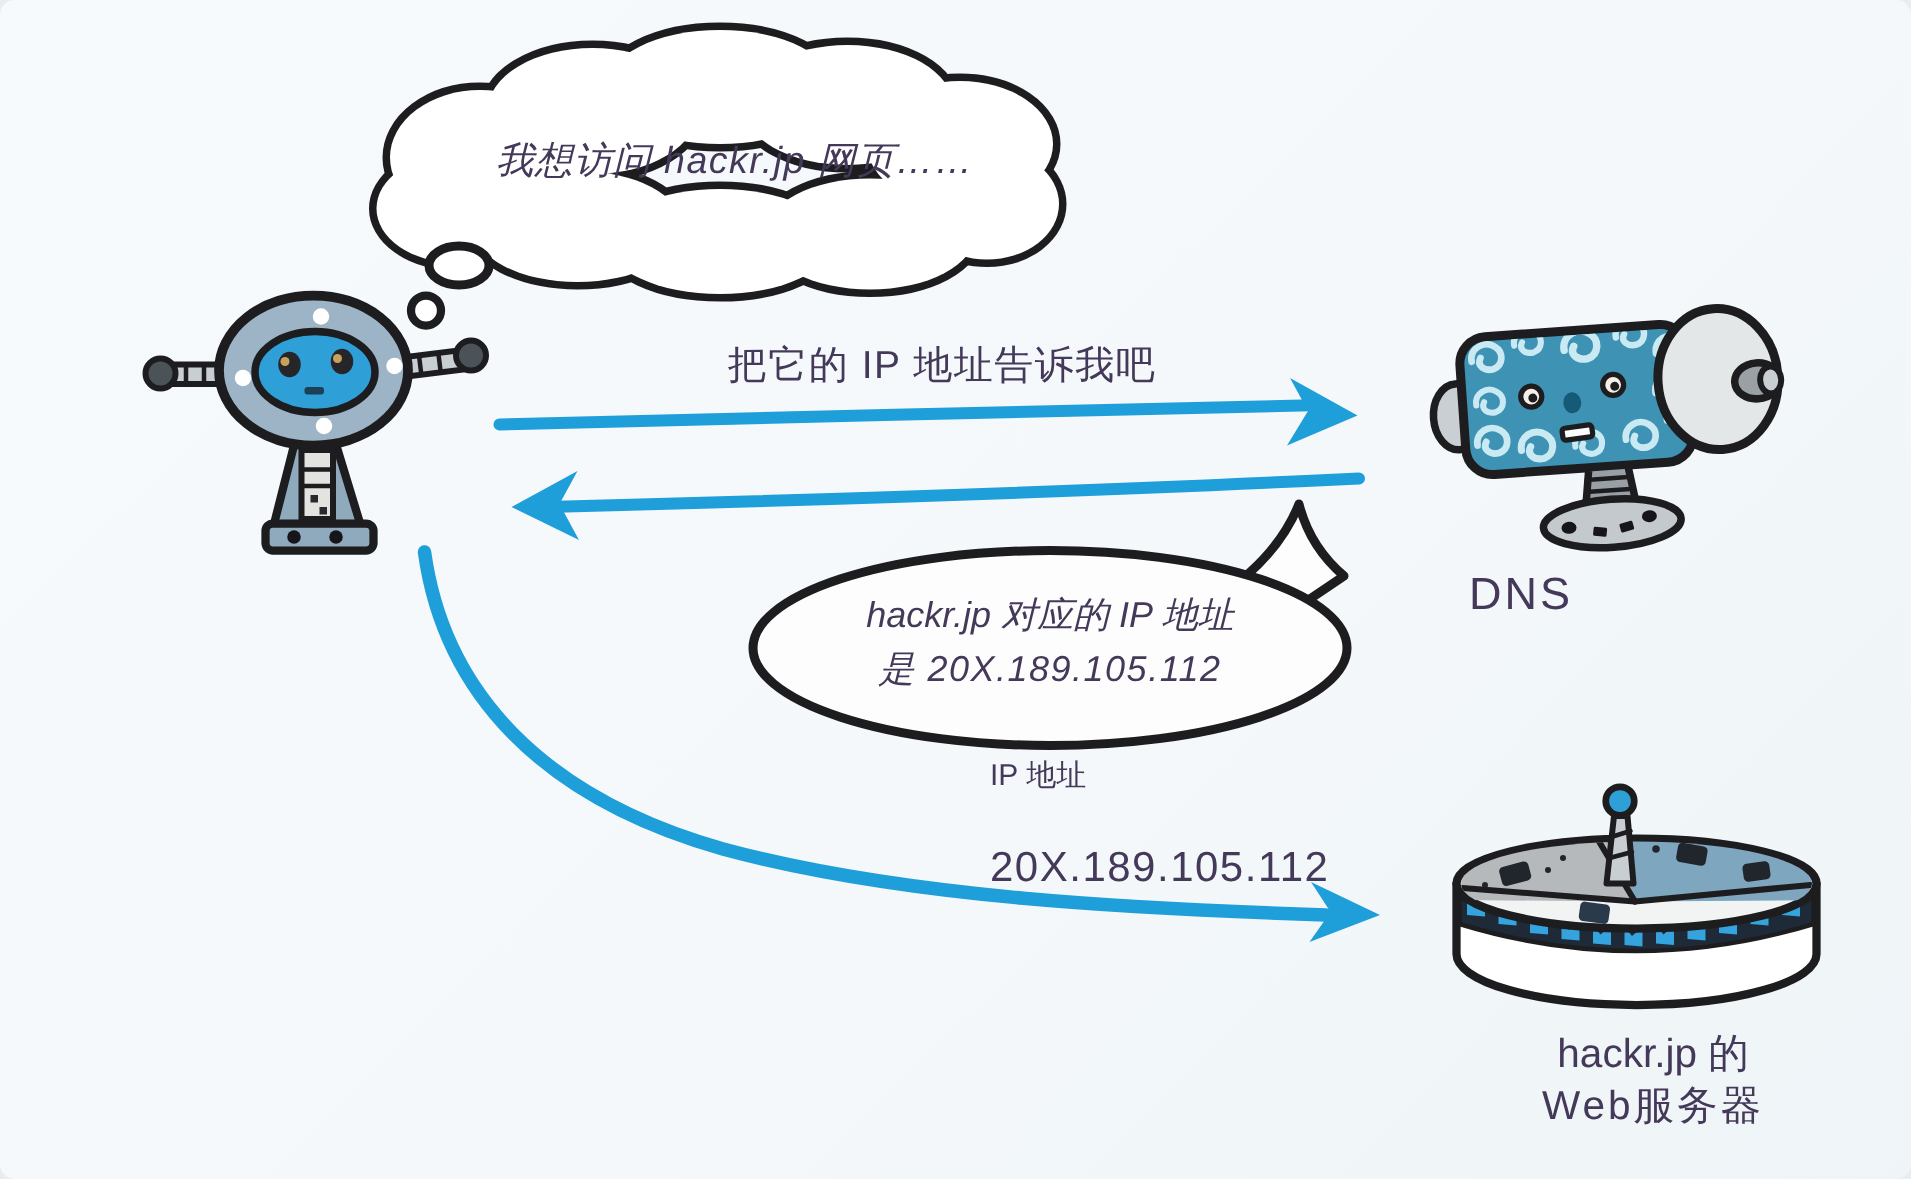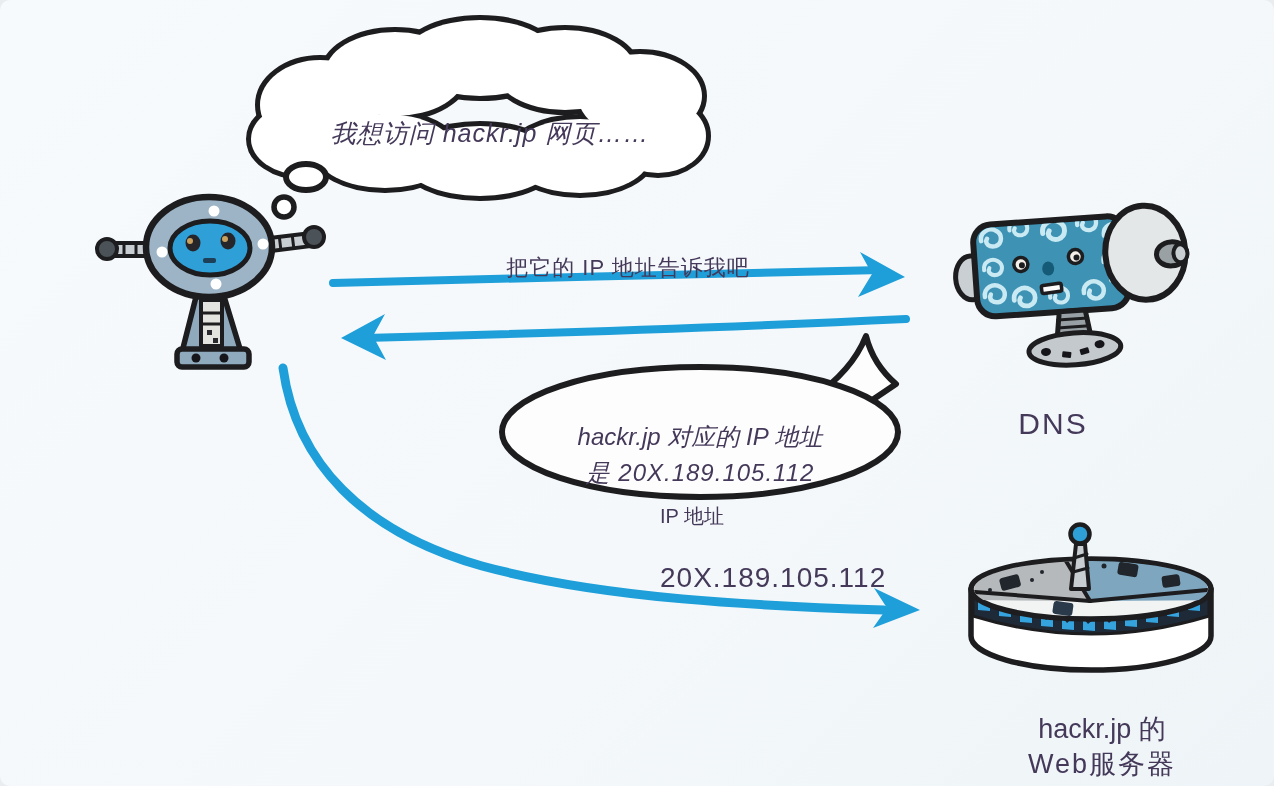--- a/index.html
+++ b/index.html
@@ -6,25 +6,25 @@
   .stage{
     position:relative;width:1274px;height:786px;margin:0 auto;
     background:#f6f9fb;
     background:linear-gradient(135deg,#f7fafc 0%,#f4f8fa 60%,#eef4f7 100%);
     border-radius:10px;overflow:hidden;
     font-family:"Liberation Sans","DejaVu Sans",sans-serif;
     color:#45395a;
   }
   svg.art{position:absolute;left:0;top:0;width:1274px;height:786px;}
   .label{position:absolute;white-space:nowrap;color:#45395a;}
-  .center{text-align:center;margin-top:27px;}
+  .center{text-align:center;}
   .t-thought{left:300px;top:90px;width:380px;font-size:25px;letter-spacing:1px;font-style:italic;}
-  .t-query{left:448px;top:226px;width:360px;font-size:22px;letter-spacing:1px;}
+  .t-query{left:448px;top:226px;width:360px;font-size:26px;letter-spacing:1px;}
   .t-sender{left:156px;top:377px;width:120px;font-size:29px;letter-spacing:3px;}
-  .t-dns{left:1003px;top:380px;width:100px;font-size:30px;letter-spacing:2px;}
+  .t-dns{left:964px;top:380px;width:100px;font-size:30px;letter-spacing:2px;}
   .t-bub1{left:520px;top:394px;width:360px;font-size:24px;font-style:italic;}
   .t-bub2{left:520px;top:430px;width:360px;font-size:24px;font-style:italic;letter-spacing:1px;}
   .t-ip1{left:660px;top:503px;font-size:20px;}
   .t-ip2{left:660px;top:538px;font-size:28px;letter-spacing:1px;margin-top:24px;}
   .t-req{left:282px;top:602px;font-size:28px;letter-spacing:1px;}
   .t-srv1{left:1002px;top:684px;width:200px;font-size:27px;}
   .t-srv2{left:1002px;top:719px;width:200px;font-size:27px;letter-spacing:2px;}
 </style>
 </head>
 <body>

